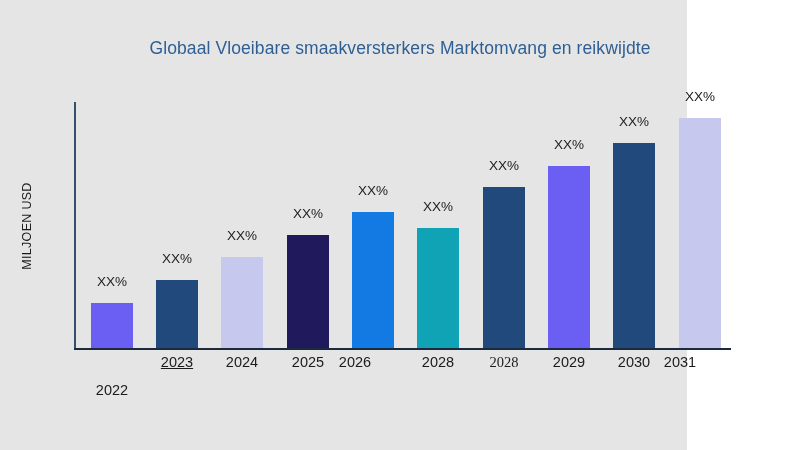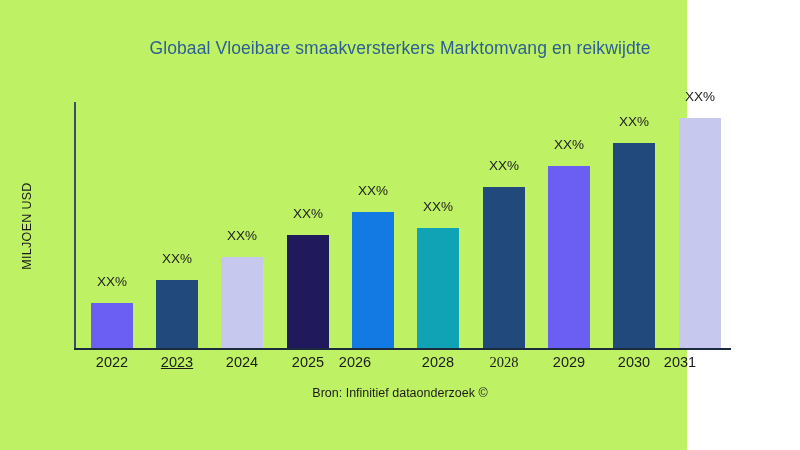--- a/index.html
+++ b/index.html
@@ -13,21 +13,21 @@
     font-family: "Liberation Sans", sans-serif;
     overflow: hidden;
     position: relative;
   }
 
   #chart-root {
     position: absolute;
     left: 0; top: 0;
     width: 687px;
     height: 450px;
-    background: #bef264;
+    background: #e5e5e5;
   }
 
   
   #chart-title {
     position: absolute;
     left: 0;
     top: 38px;
     width: 800px;
     text-align: center;
     font-size: 17.5px;
@@ -139,21 +139,21 @@
 
   <div id="y-axis-line"></div>
   <div id="x-axis-line"></div>
 
 
   <div id="plot-area">
       <div class="bar-group" style="left: 80px;">
         <div class="bar-value-label">XX%</div>
         <div class="bar-rect" style="height: 45px; background: rgb(107, 94, 242);"></div>
       </div>
-      <div class="bar-tick-label" style="left: 80px;">2022</div>
+      <div class="bar-tick-label" style="left: 80px; margin-top: 28px;">2022</div>
       <div class="bar-group" style="left: 145px;">
         <div class="bar-value-label">XX%</div>
         <div class="bar-rect" style="height: 68px; background: rgb(33, 73, 124);"></div>
       </div>
       <div class="bar-tick-label" style="left: 145px; text-decoration: underline;">2023</div>
       <div class="bar-group" style="left: 210px;">
         <div class="bar-value-label">XX%</div>
         <div class="bar-rect" style="height: 91px; background: rgb(198, 200, 238);"></div>
       </div>
       <div class="bar-tick-label" style="left: 210px;">2024</div>
@@ -187,15 +187,14 @@
         <div class="bar-rect" style="height: 205px; background: rgb(33, 73, 124);"></div>
       </div>
       <div class="bar-tick-label" style="left: 602px;">2030</div>
       <div class="bar-group" style="left: 668px;">
         <div class="bar-value-label">XX%</div>
         <div class="bar-rect" style="height: 230px; background: rgb(198, 200, 238);"></div>
       </div>
       <div class="bar-tick-label" style="left: 648px;">2031</div>
     </div>
 
-  <div id="source-note">Bron: Infinitief dataonderzoek ©</div>
 
 </div>
 
 </body></html>

